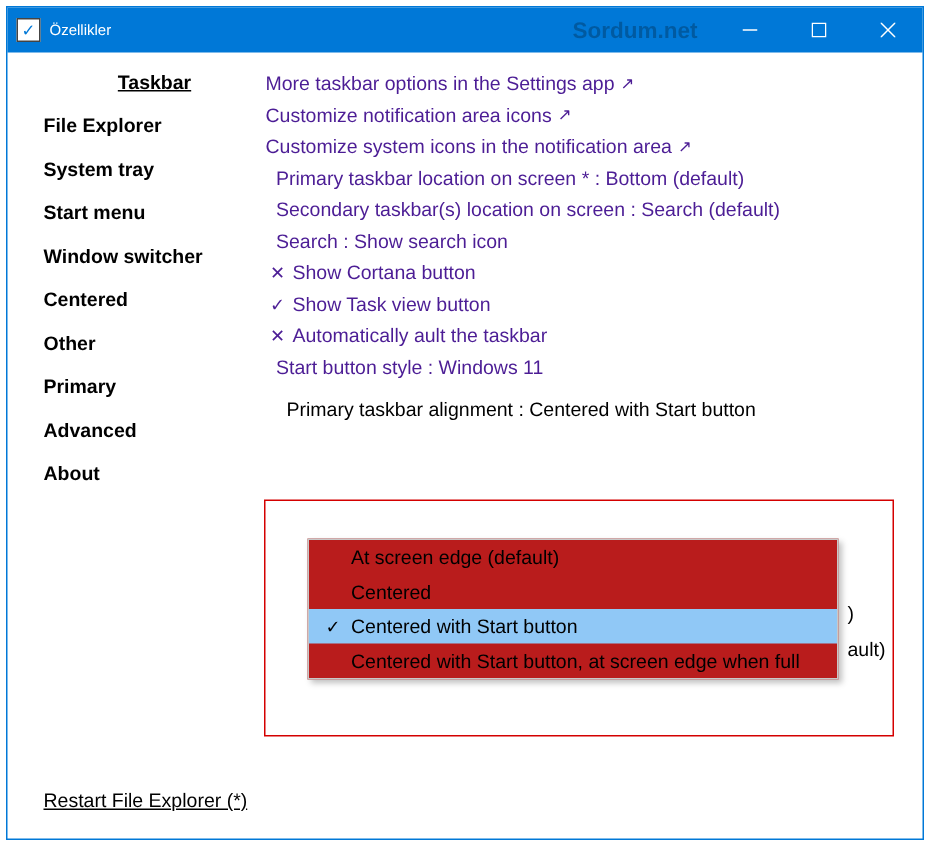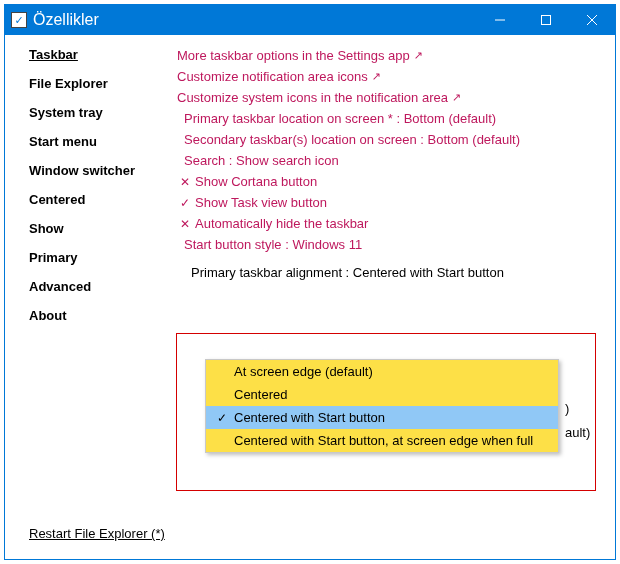--- a/index.html
+++ b/index.html
@@ -34,21 +34,21 @@
     height: 16px;
     background: #fff;
     border: 1px solid #444;
     display: flex;
     align-items: center;
     justify-content: center;
     font-size: 11px;
     color: #0078d7;
     margin-right: 6px;
   }
-  .titlebar .title { font-size: 16px; }
+  .titlebar .title { font-size: 10px; }
   .titlebar .watermark {
     position: absolute;
     right: 150px;
     color: rgba(0,0,0,0.25);
     font-size: 15px;
     font-weight: 600;
   }
   .window-controls {
     position: absolute;
     right: 0;
@@ -77,32 +77,32 @@
     flex-direction: column;
     gap: 14px;
     padding-top: 2px;
   }
   .sidebar a {
     color: #000;
     text-decoration: none;
     font-weight: 600;
     font-size: 13px;
   }
-  .sidebar a.active { text-decoration: underline; }
+  .sidebar a.active { text-decoration: underline; text-align: center; }
   .main {
     flex: 1;
     padding-right: 12px;
     position: relative;
   }
   .row {
     display: flex;
     align-items: center;
     padding: 3px 0;
     font-size: 13px;
-    color: #be185d;
+    color: #4c1d95;
   }
   .row .mark {
     width: 16px;
     text-align: center;
     font-size: 12px;
     margin-right: 2px;
   }
   .row.indent { margin-left: 7px; }
   .link-row { cursor: pointer; }
   .arrow { margin-left: 4px; font-size: 11px; }
@@ -117,21 +117,21 @@
   }
   .dropdown-label {
     font-size: 13px;
     padding: 4px 0 4px 14px;
   }
   .dropdown {
     position: absolute;
     left: 200px;
     top: 324px;
     width: 354px;
-    background: #fde047;
+    background: #b91c1c;
     border: 1px solid #c8c8c8;
     box-shadow: 2px 2px 4px rgba(0,0,0,0.25);
     z-index: 10;
   }
   .dropdown .item {
     display: flex;
     align-items: center;
     padding: 4px 8px 4px 4px;
     font-size: 13px;
   }
@@ -160,20 +160,21 @@
     font-size: 13px;
   }
 </style>
 </head>
 <body>
 
 <div class="window">
   <div class="titlebar">
     <div class="icon">✓</div>
     <span class="title">Özellikler</span>
+    <span class="watermark">Sordum.net</span>
     <div class="window-controls">
       <div>
           <svg width="10" height="10">
             <line x1="0" y1="5" x2="10" y2="5" stroke="#fff" stroke-width="1"></line>
           </svg>
         </div>
       <div>
           <svg width="10" height="10">
             <rect x="0.5" y="0.5" width="9" height="9" fill="none" stroke="#fff" stroke-width="1"></rect>
           </svg>
@@ -188,21 +189,21 @@
   </div>
 
   <div class="content">
     <div class="sidebar">
       <a href="#" class="active">Taskbar</a>
       <a href="#">File Explorer</a>
       <a href="#">System tray</a>
       <a href="#">Start menu</a>
       <a href="#">Window switcher</a>
       <a href="#">Centered</a>
-      <a href="#">Show</a>
+      <a href="#">Other</a>
       <a href="#">Primary</a>
       <a href="#">Advanced</a>
       <a href="#">About</a>
     </div>
 
     <div class="main">
       <div class="row link-row">
         <span>More taskbar options in the Settings app</span>
         <span class="arrow">↗</span>
       </div>
@@ -211,36 +212,36 @@
         <span class="arrow">↗</span>
       </div>
       <div class="row link-row">
         <span>Customize system icons in the notification area</span>
         <span class="arrow">↗</span>
       </div>
       <div class="row indent">
         <span>Primary taskbar location on screen * : Bottom (default)</span>
       </div>
       <div class="row indent">
-        <span>Secondary taskbar(s) location on screen : Bottom (default)</span>
+        <span>Secondary taskbar(s) location on screen : Search (default)</span>
       </div>
       <div class="row indent">
         <span>Search : Show search icon</span>
       </div>
       <div class="row">
         <span class="mark">✕</span>
         <span>Show Cortana button</span>
       </div>
       <div class="row">
         <span class="mark">✓</span>
         <span>Show Task view button</span>
       </div>
       <div class="row">
         <span class="mark">✕</span>
-        <span>Automatically hide the taskbar</span>
+        <span>Automatically ault the taskbar</span>
       </div>
       <div class="row indent">
         <span>Start button style : Windows 11</span>
       </div>
 
       <div style="height:6px"></div>
 
       <div class="dropdown-label">
         <span>Primary taskbar alignment : Centered with Start button</span>
       </div>

